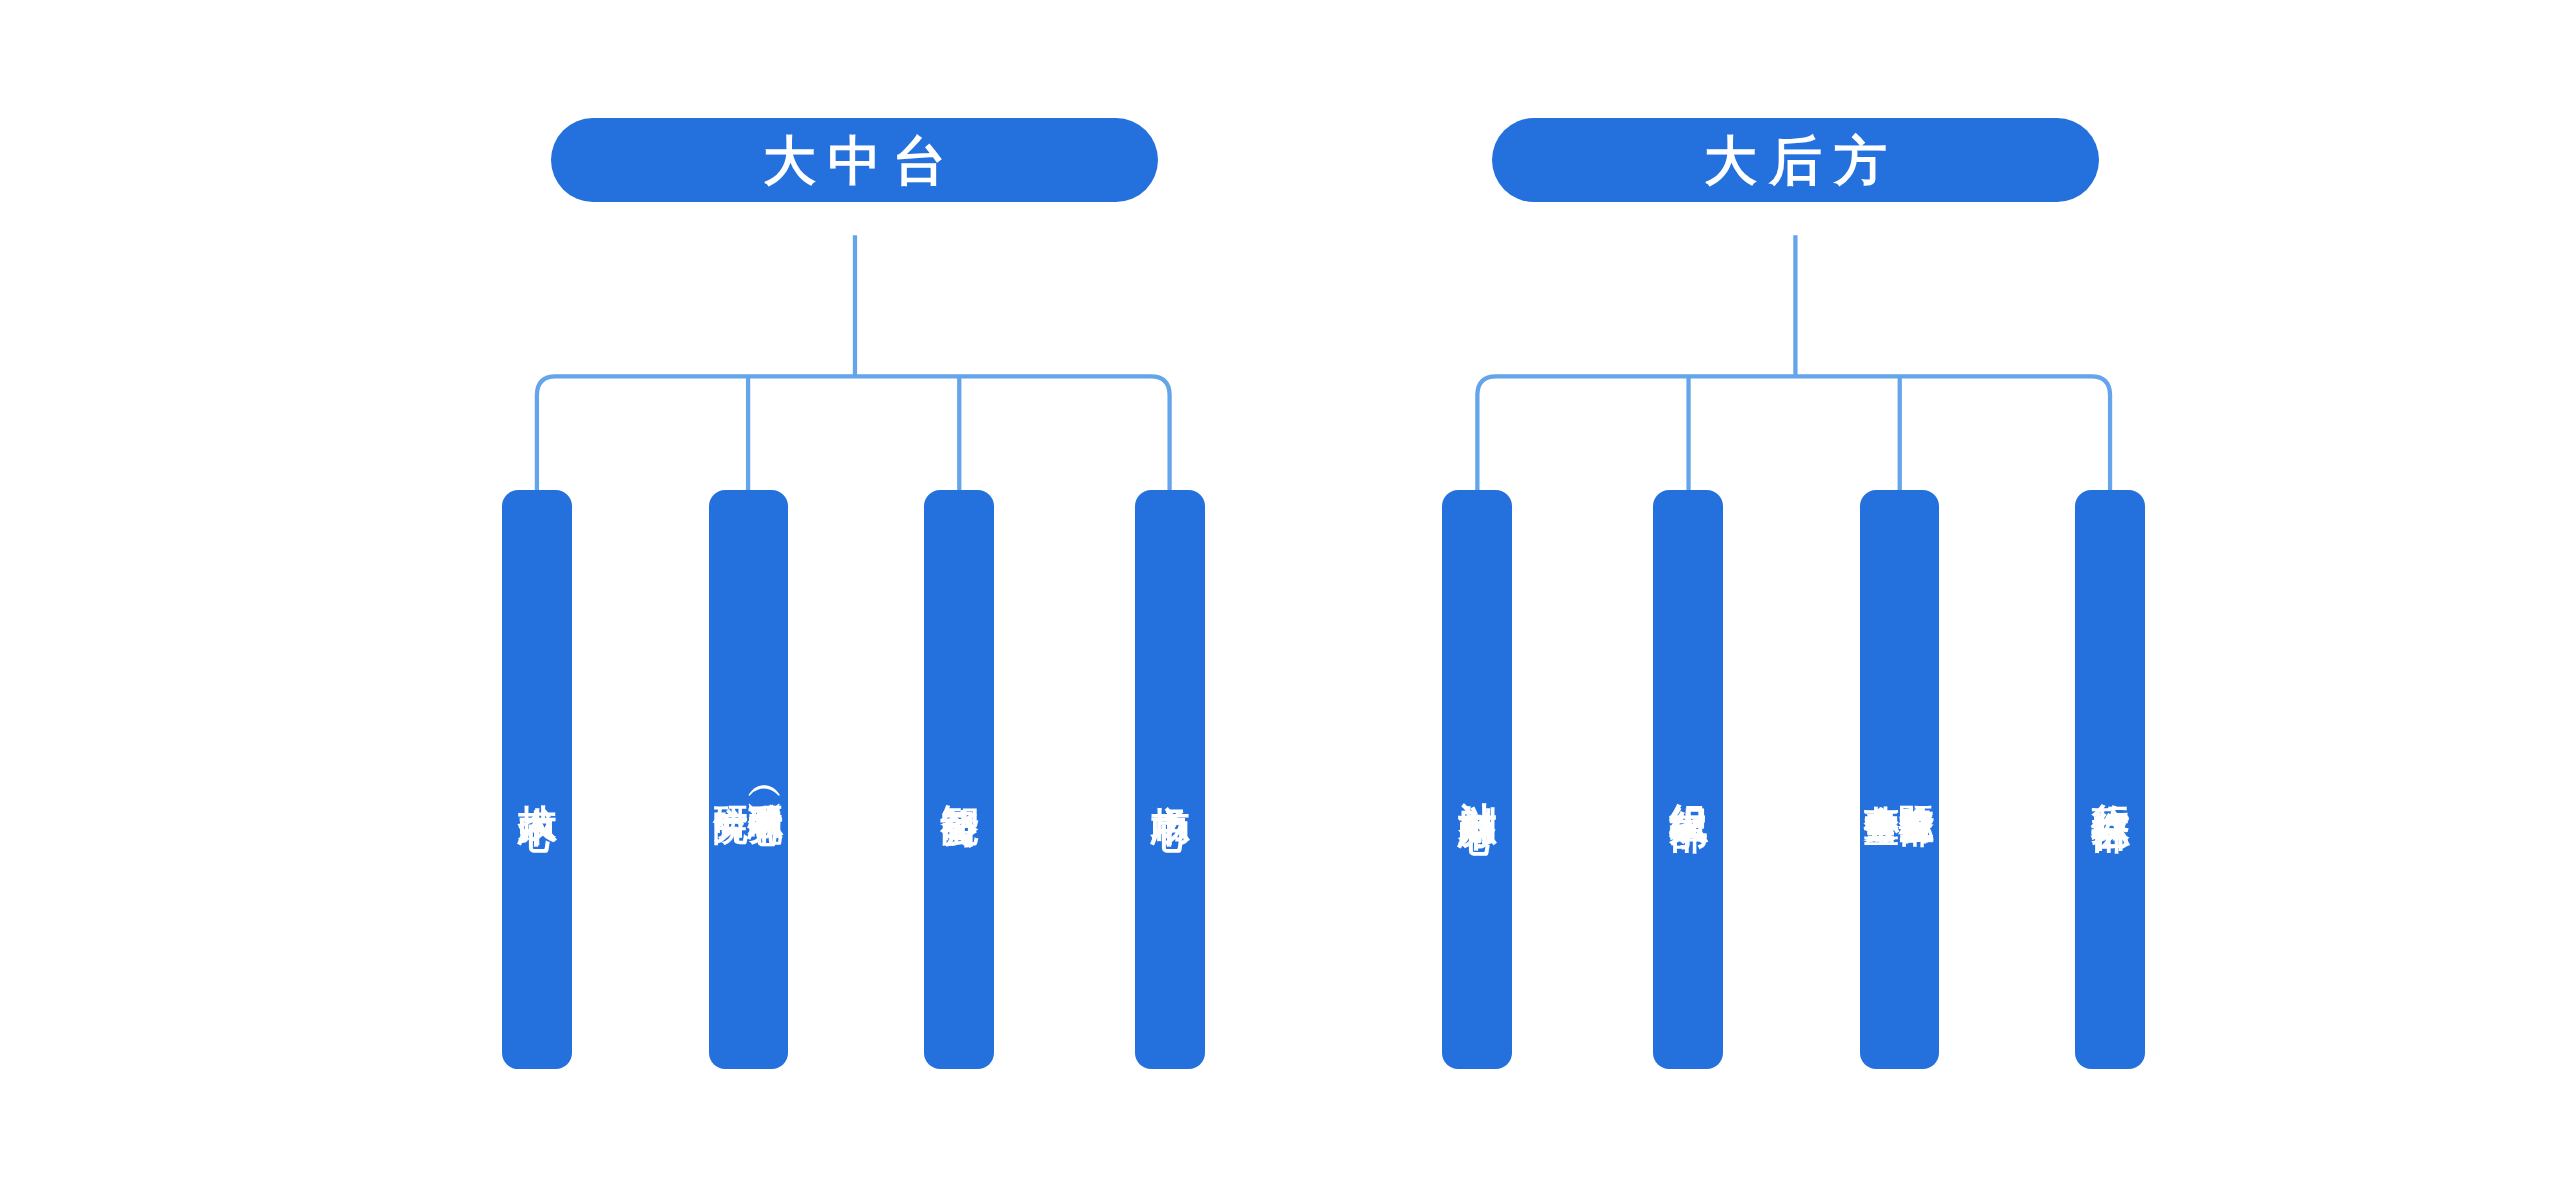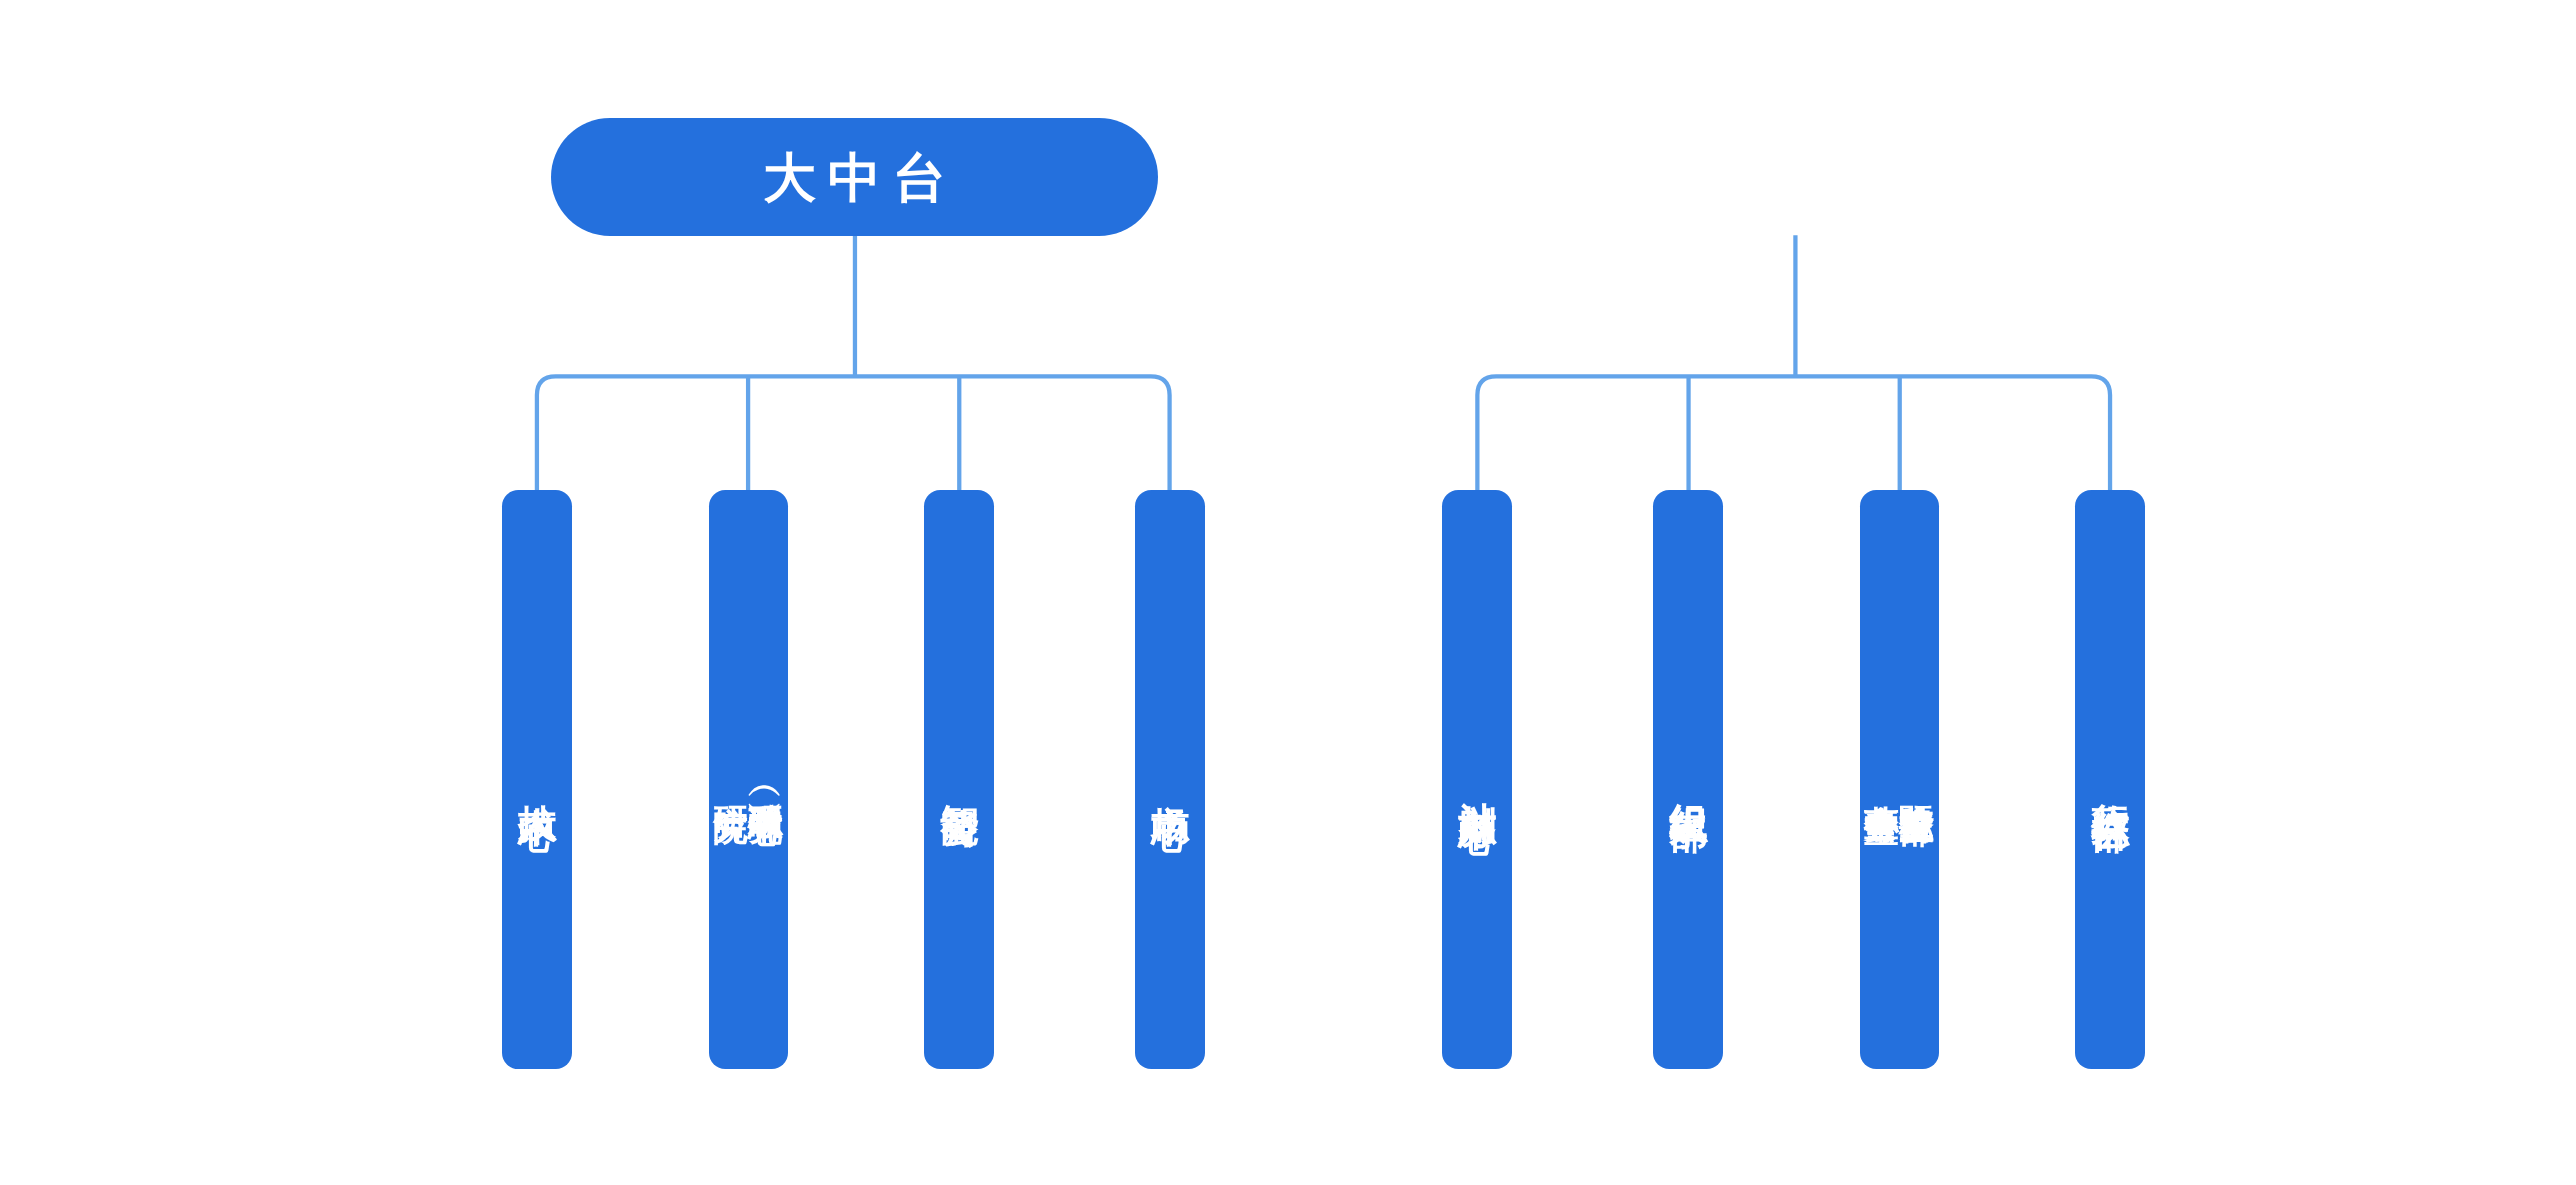--- a/index.html
+++ b/index.html
@@ -27,21 +27,21 @@
     top: 0;
     width: 2576px;
     height: 1186px;
     pointer-events: none;
   }
 
   
   .root-pill {
     position: absolute;
     box-sizing: border-box;
-    height: 118px;
+    height: 84px;
     background: #2470dd;
     border-radius: 59px;
     display: flex;
     align-items: center;
     justify-content: center;
   }
   .root-pill-label {
     color: #ffffff;
     font-size: 53px;
     font-weight: bold;
@@ -140,20 +140,23 @@
   </div>
 
   <div class="leaf-card" style="left:924px; top:490px;">
     <span class="leaf-label">智能公司</span>
   </div>
 
   <div class="leaf-card" style="left:1135px; top:490px;">
     <span class="leaf-label">市场中心</span>
   </div>
 
+  <div class="root-pill" style="left:1492px; top:118px; width:607px;">
+    <span class="root-pill-label">大后方</span>
+  </div>
 
   <div class="leaf-card" style="left:1442px; top:490px;">
     <span class="leaf-label">计划财务中心</span>
   </div>
 
   <div class="leaf-card" style="left:1653px; top:490px;">
     <span class="leaf-label">组织人事部</span>
   </div>
 
   <div class="leaf-card two-col" style="left:1860px; top:490px;">

